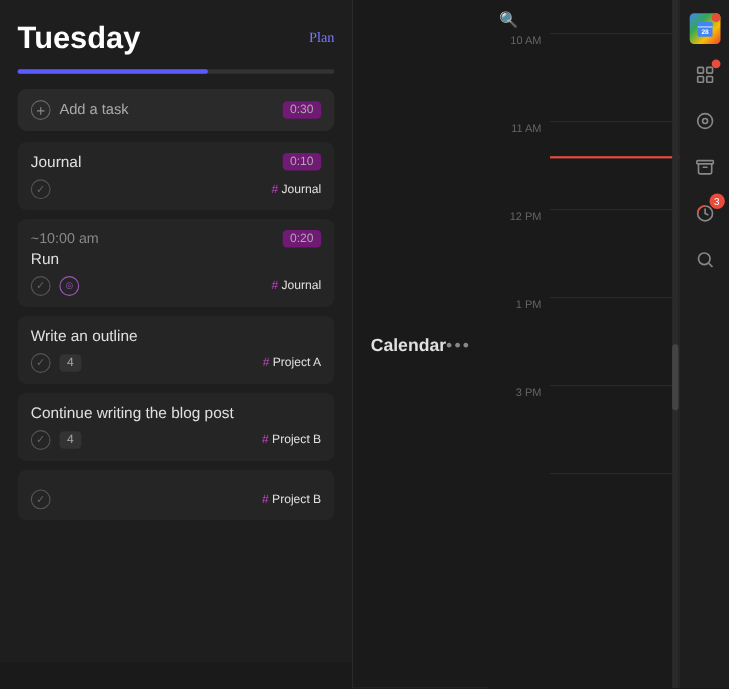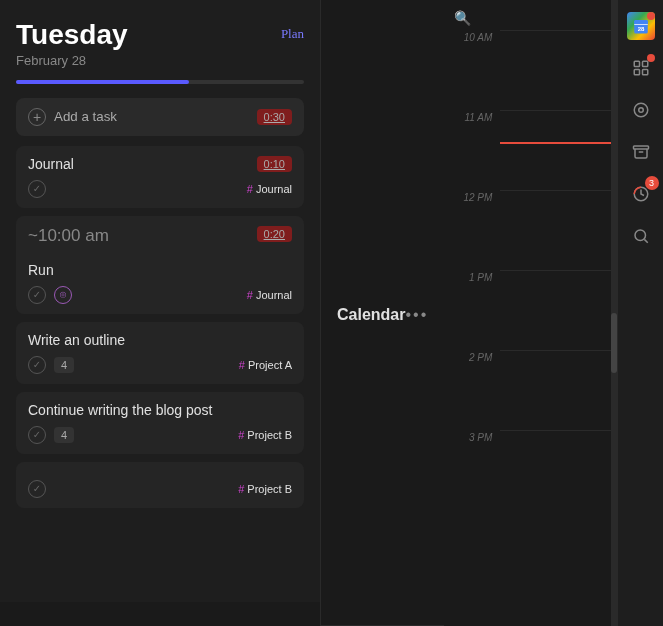--- a/index.html
+++ b/index.html
@@ -97,47 +97,46 @@
       border-radius: 50%;
       display: flex;
       align-items: center;
       justify-content: center;
       font-size: 14px;
       color: #888;
       line-height: 1;
     }
 
     .time-badge {
-      background: #7f1d1d;
+      background: #701a75;
       color: #aaa;
       font-size: 11px;
       padding: 2px 7px;
       border-radius: 4px;
-      text-decoration: underline;
     }
 
     
     .task-card {
       background: #252525;
       border-radius: 8px;
       padding: 10px 12px;
       margin-bottom: 8px;
     }
 
     .task-card-header {
       display: flex;
       justify-content: space-between;
       align-items: flex-start;
       margin-bottom: 6px;
     }
 
     .task-time-hint {
-      font-size: 17px;
+      font-size: 13px;
       color: #888;
-      margin-bottom: 16px;
+      margin-bottom: 3px;
     }
 
     .task-title {
       font-size: 14px;
       font-weight: 500;
       color: #e0e0e0;
     }
 
     .task-footer {
       display: flex;
@@ -247,21 +246,20 @@
 
     .time-labels {
       position: absolute;
       left: 0;
       top: 0;
       bottom: 0;
       width: 56px;
       display: flex;
       flex-direction: column;
       padding-top: 30px;
-      font-style: italic;
     }
 
     .time-slot {
       display: flex;
       align-items: flex-start;
       height: 80px;
       position: relative;
     }
 
     .time-text {
@@ -379,21 +377,20 @@
     }
   </style>
 </head>
 <body>
 
 <div class="left-panel">
 
   <div class="day-header">
     <div>
       <div class="day-title">Tuesday</div>
-      <div class="day-subtitle">February 28</div>
     </div>
     <button class="plan-btn">Plan</button>
   </div>
 
   <div class="progress-bar-container">
     <div class="progress-bar-fill"></div>
   </div>
 
   <button class="add-task-btn">
     <div class="add-task-left">
@@ -507,23 +504,20 @@
       <div class="time-slot">
         <span class="time-text">11 AM</span>
       </div>
       <div class="time-slot">
         <span class="time-text">12 PM</span>
       </div>
       <div class="time-slot">
         <span class="time-text">1 PM</span>
       </div>
       <div class="time-slot">
-        <span class="time-text">2 PM</span>
-      </div>
-      <div class="time-slot">
         <span class="time-text">3 PM</span>
       </div>
     </div>
 
     <div class="grid-lines">
       <div class="grid-line"></div>
       <div class="grid-line"></div>
       <div class="grid-line"></div>
       <div class="grid-line"></div>
       <div class="grid-line"></div>

